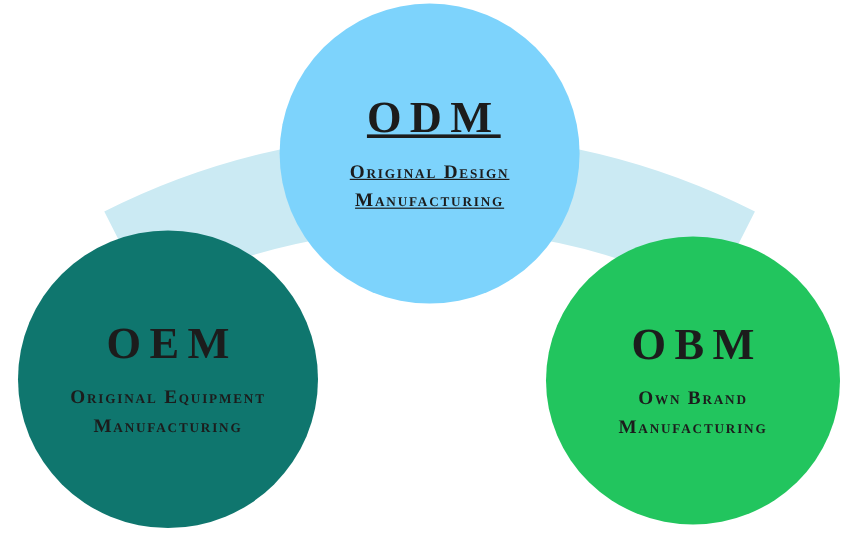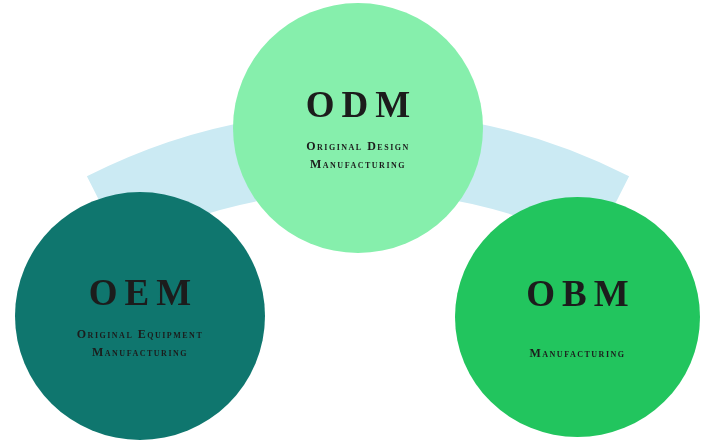--- a/index.html
+++ b/index.html
@@ -37,54 +37,54 @@
   .node-obm { left: 455px; top: 197px; width: 245px; height: 240px; }
   .acronym {
     font-size: 37px;
     font-weight: 700;
     letter-spacing: 7px;
     padding-left: 7px; 
     margin-bottom: 12px;
     white-space: nowrap;
   }
   .subtitle {
-    font-size: 12px;
+    font-size: 16px;
     font-weight: 700;
     font-variant: small-caps;
     letter-spacing: 1.5px;
     line-height: 1.45;
     white-space: nowrap;
   }
 </style>
 </head>
 <body>
 
 <div class="canvas">
 
   <svg class="arc" viewBox="0 0 709 447" xmlns="http://www.w3.org/2000/svg" aria-hidden="true">
     <path d="M 105 212 A 559 559 0 0 1 611 212" fill="none" stroke-width="80" stroke-linecap="butt" stroke="#cbeaf3"></path>
   </svg>
 
-  <div class="node node-odm" style="background: #86efac;">
+  <div class="node node-odm" style="background: #7dd3fc; text-decoration: underline;">
     <div class="acronym">ODM</div>
     <div class="subtitle">
       <span>Original Design</span><br>
       <span>Manufacturing</span>
     </div>
   </div>
 
   <div class="node node-oem" style="background: #0f766e;">
     <div class="acronym">OEM</div>
     <div class="subtitle">
       <span>Original Equipment</span><br>
       <span>Manufacturing</span>
     </div>
   </div>
 
   <div class="node node-obm" style="background: #22c55e;">
     <div class="acronym">OBM</div>
     <div class="subtitle">
-      <br>
+      <span>Own Brand</span><br>
       <span>Manufacturing</span>
     </div>
   </div>
 
 </div>
 
 </body></html>

